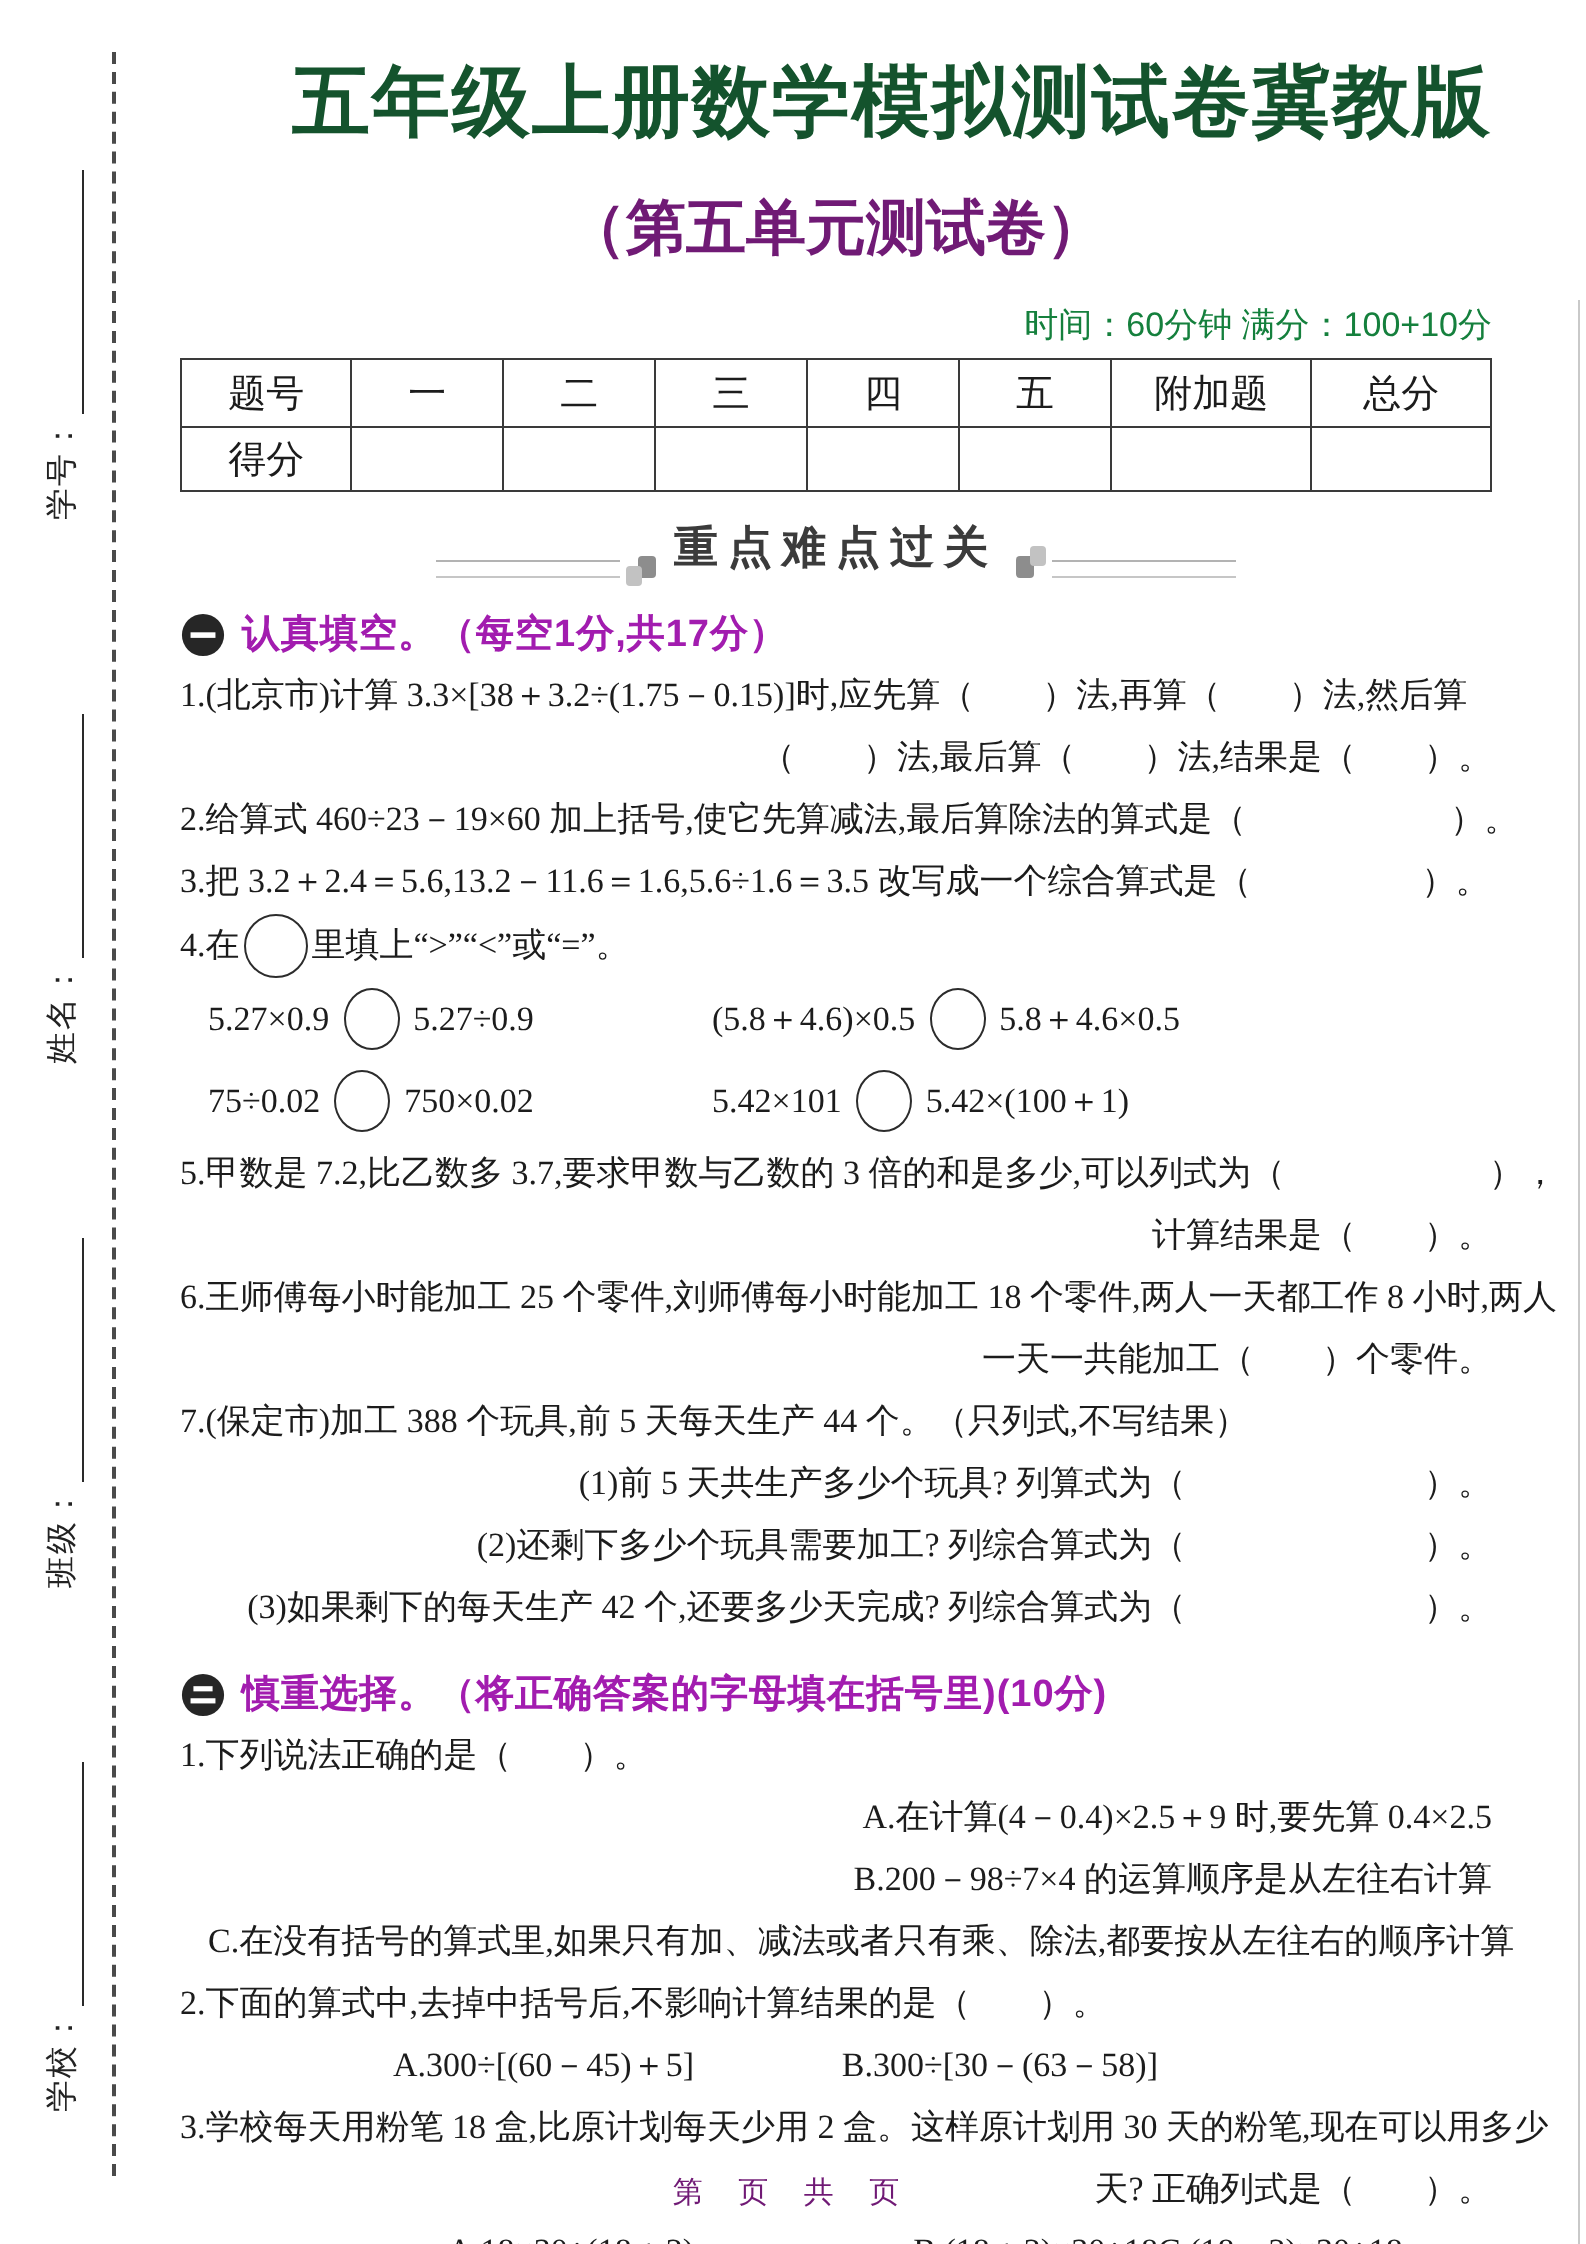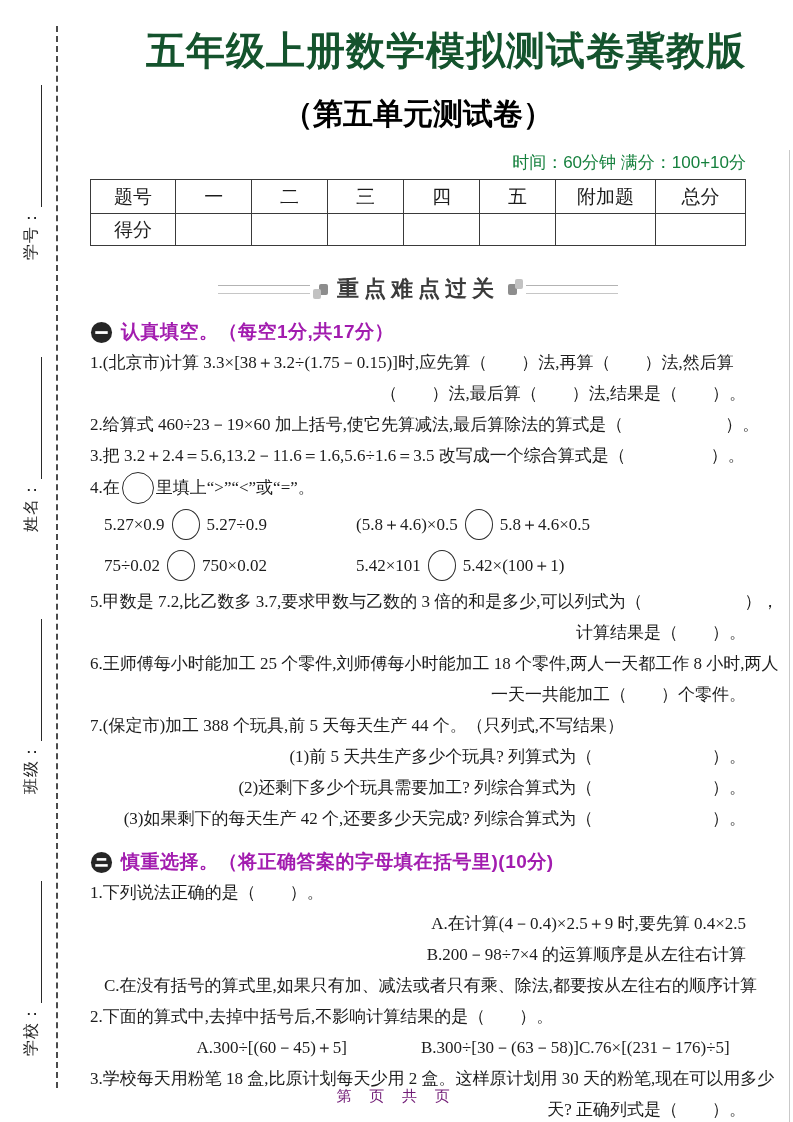--- a/index.html
+++ b/index.html
@@ -34,41 +34,41 @@
   
   .content{position:absolute;left:90px;top:24px;width:656px;}
   .title{
     margin:0;text-align:right;
     font-family:Liberation Mono, monospace;
     font-weight:900;font-size:39px;letter-spacing:1px;color:#14532d;
   }
   .subtitle{
     margin:16px 0 0 0;text-align:center;
     font-family:"Liberation Sans","DejaVu Sans",sans-serif;
-    font-weight:800;font-size:30px;color:#000000;
+    font-weight:800;font-size:30px;color:#701a75;
   }
   .meta{
     margin-top:16px;text-align:right;
     font-family:"Liberation Sans","DejaVu Sans",sans-serif;
     font-size:17px;color:#15803d;
   }
   
   table.score{
     width:100%;border-collapse:collapse;margin-top:5px;
     font-size:19px;
   }
   table.score th,table.score td{
     border:1.4px solid #3a3a3a;text-align:center;
     font-weight:normal;padding:0;
   }
   table.score tr.hdr th{height:33px;}
   table.score tr.scr th,table.score tr.scr td{height:31px;}
   
   .banner{
-    margin-top:28px;display:flex;align-items:center;justify-content:center;gap:9px;
+    margin-top:13px;display:flex;align-items:flex-end;justify-content:center;gap:9px;
   }
   .b-line{width:92px;height:7px;border-top:1.5px solid #b3b3b3;border-bottom:1.5px solid #c6c6c6;}
   .b-quote{width:9px;height:11px;background:#8d8d8d;border-radius:2px;position:relative;}
   .b-quote::after{content:"";position:absolute;width:8px;height:10px;background:#c2c2c2;border-radius:2px;}
   .b-quote.l::after{left:-6px;top:5px;}
   .b-quote.r::after{right:-6px;top:-5px;}
   .b-text{
     font-family:"Liberation Sans","DejaVu Sans",sans-serif;
     font-weight:800;font-size:22px;letter-spacing:5px;color:#3b3b3b;
   }
@@ -245,21 +245,20 @@
 
     <p class="line">1.下列说法正确的是（　　）。</p>
     <p class="line indent">A.在计算(4－0.4)×2.5＋9 时,要先算 0.4×2.5</p>
     <p class="line indent">B.200－98÷7×4 的运算顺序是从左往右计算</p>
     <p class="line indent">C.在没有括号的算式里,如果只有加、减法或者只有乘、除法,都要按从左往右的顺序计算</p>
 
     <p class="line">2.下面的算式中,去掉中括号后,不影响计算结果的是（　　）。</p>
     <div class="opts-row indent">
       <span class="opt">A.300÷[(60－45)＋5]</span>
       <span class="opt">B.300÷[30－(63－58)]</span>
-      <span class="opt">C.76×[(231－176)÷5]</span>
     </div>
 
     <p class="line">3.学校每天用粉笔 18 盒,比原计划每天少用 2 盒。这样原计划用 30 天的粉笔,现在可以用多少</p>
     <p class="line indent">天? 正确列式是（　　）。</p>
     <div class="opts-row indent">
       <span class="opt">A.18×30÷(18＋2)</span>
       <span class="opt">B.(18＋2)×30÷18</span>
       <span class="opt">C.(18－2)×30÷18</span>
     </div>
 

